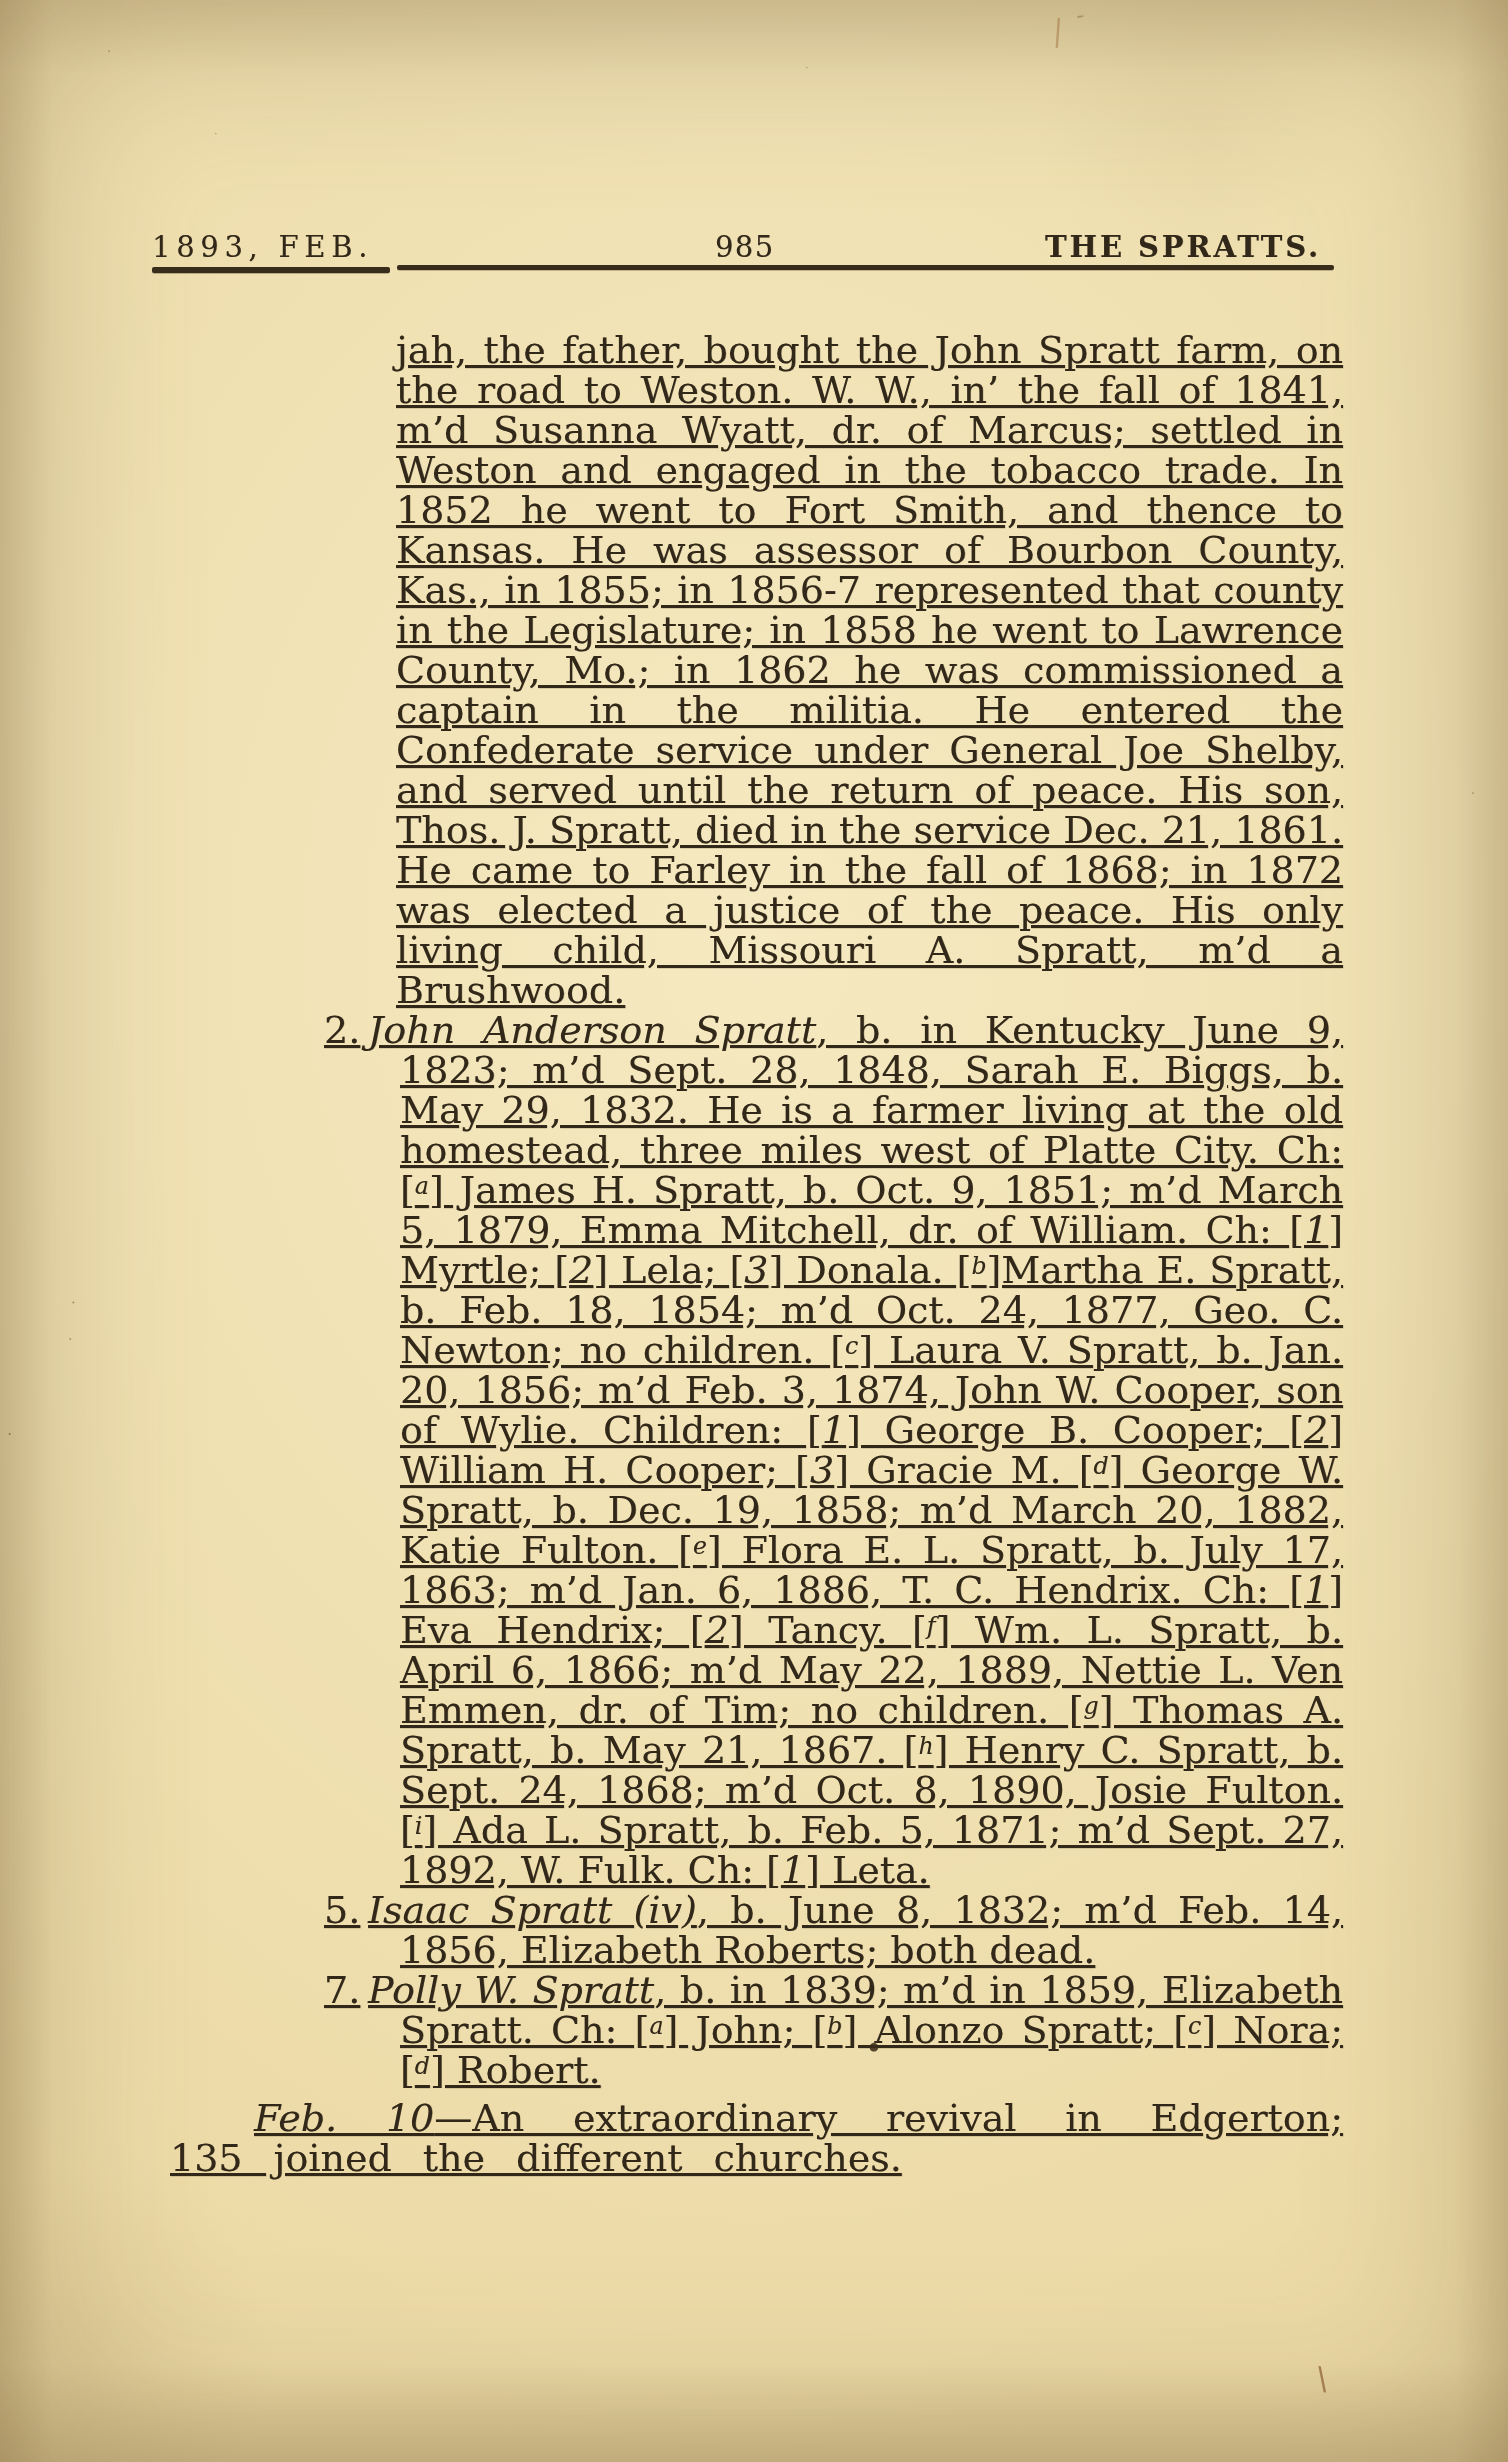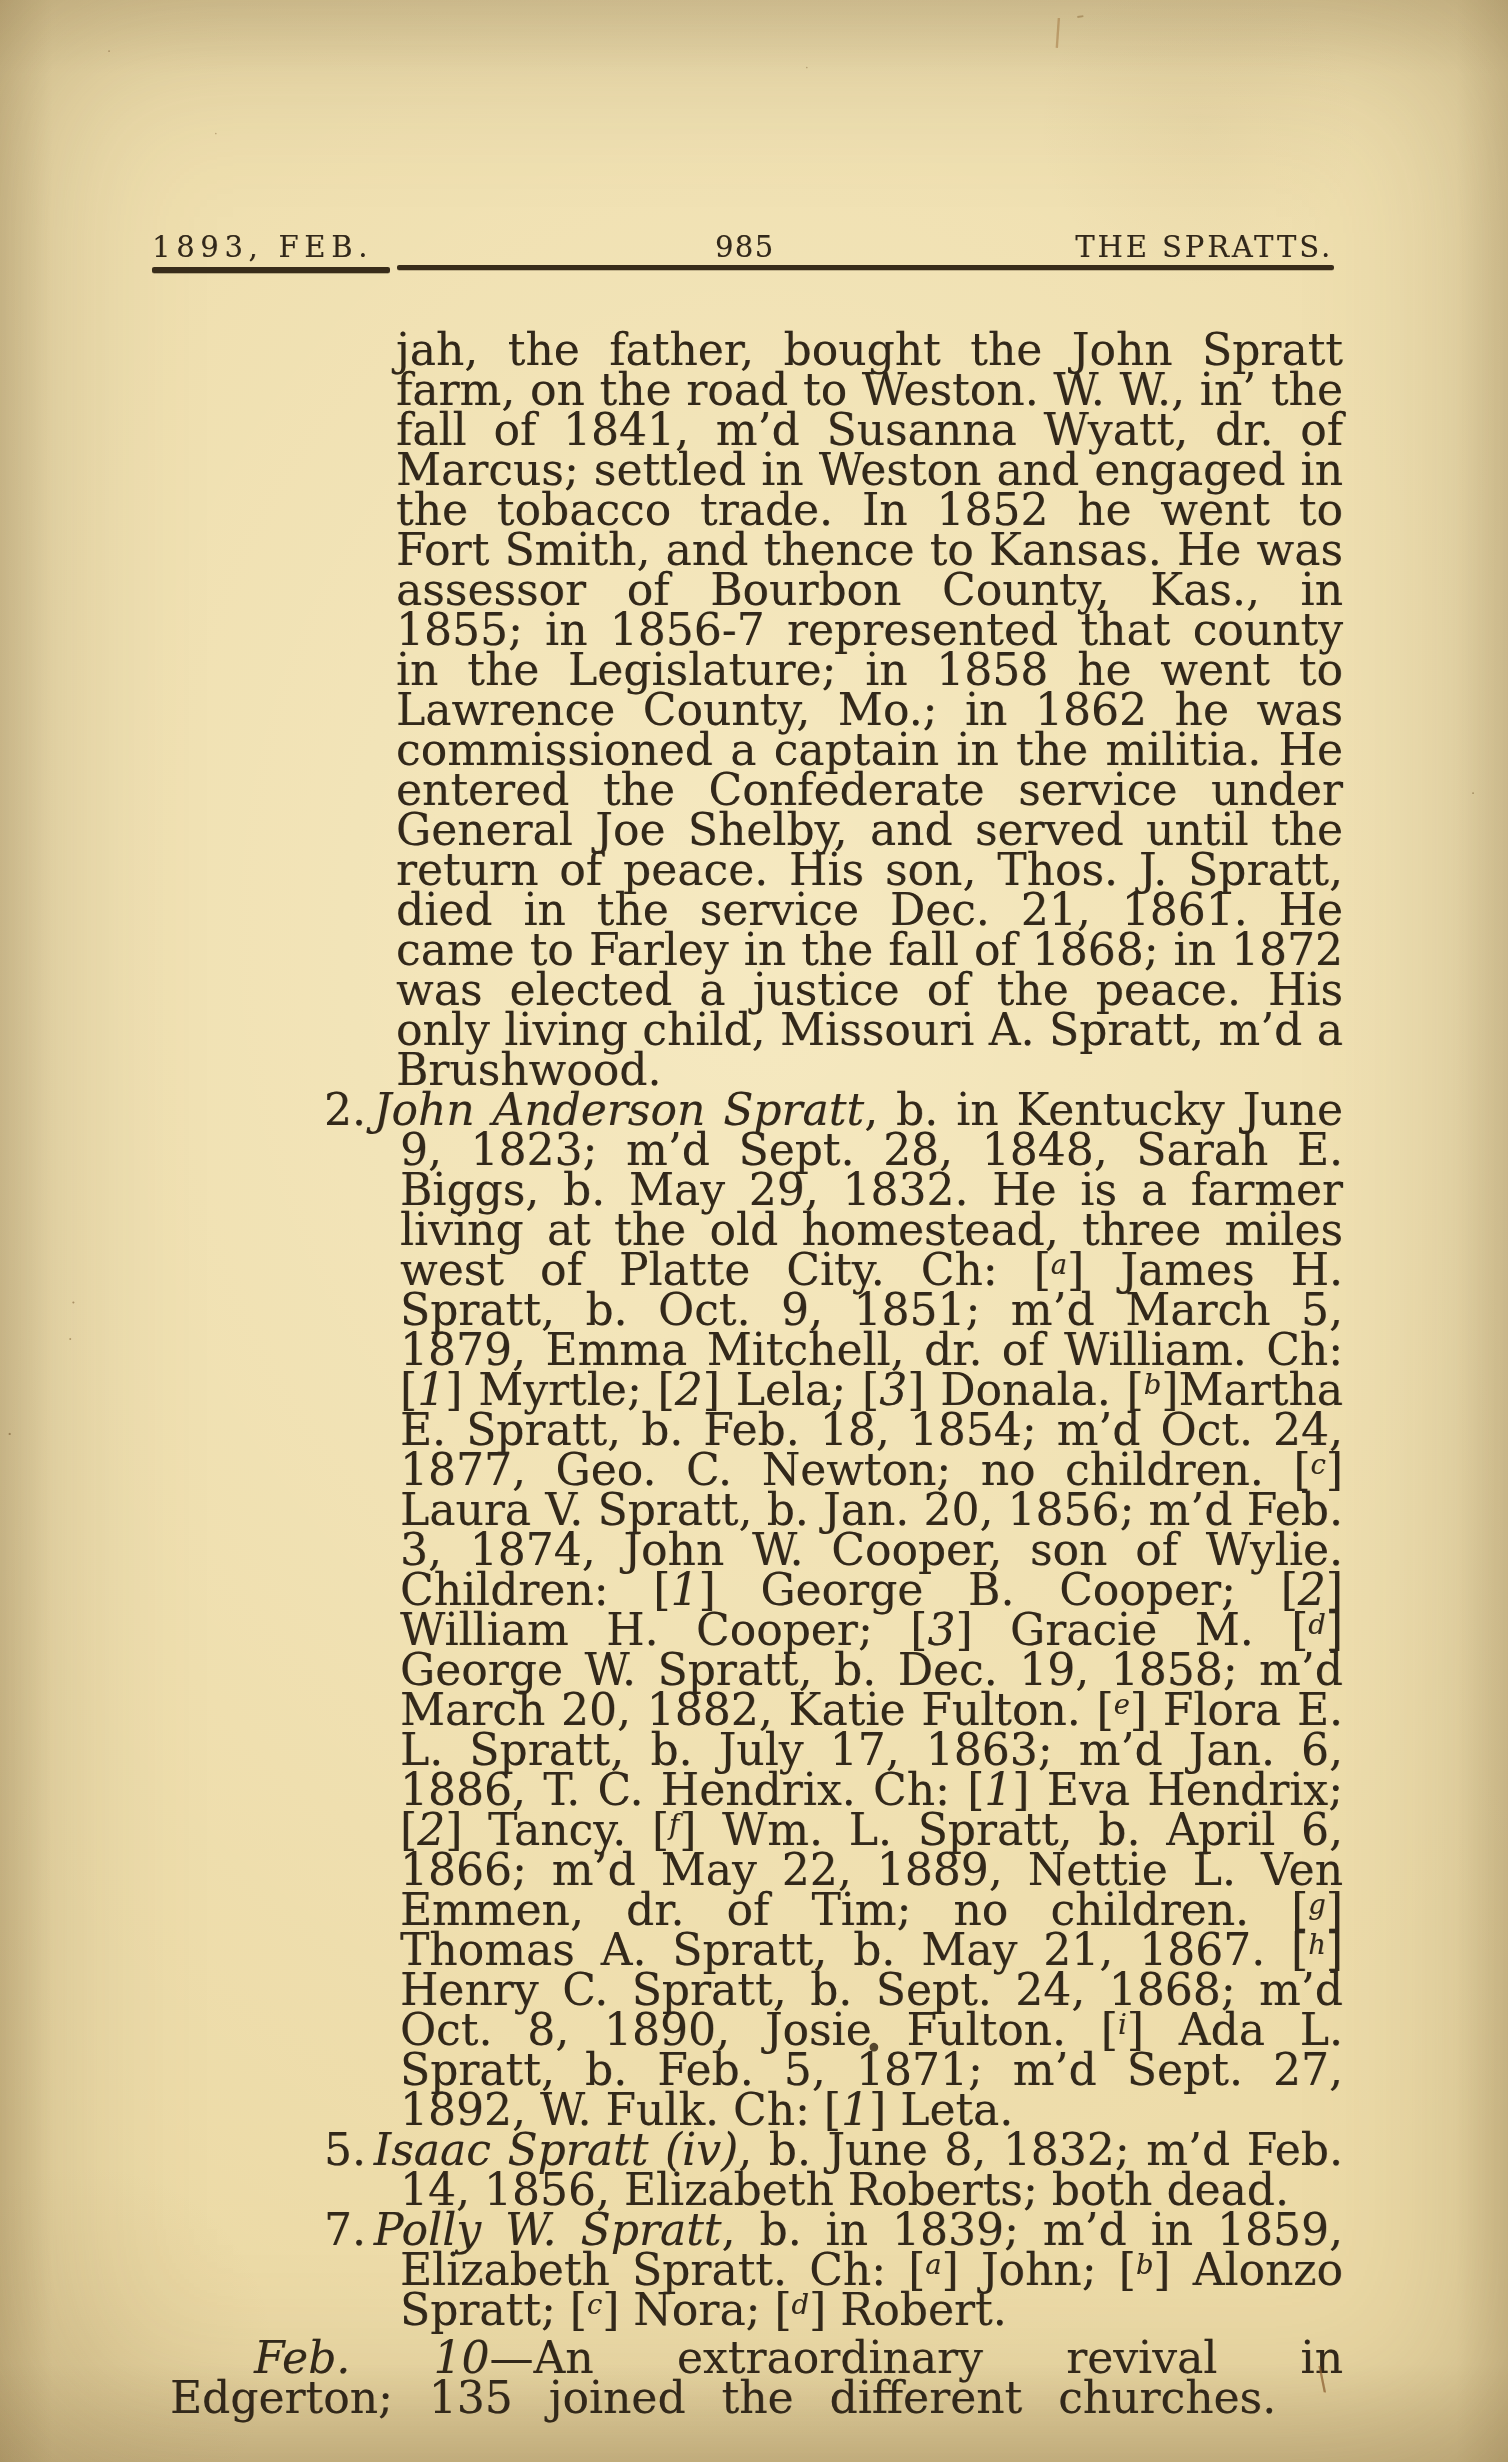--- a/index.html
+++ b/index.html
@@ -14,28 +14,29 @@
       radial-gradient(circle 228px at 1198px 128px, rgba(150,118,66,0.08), rgba(150,118,66,0) 70%),
       radial-gradient(circle 271px at 86px 2354px, rgba(140,110,60,0.10), rgba(140,110,60,0) 70%),
       linear-gradient(90deg, rgba(118,90,46,0.20) 0%, rgba(118,90,46,0) 3.5%, rgba(118,90,46,0) 96.5%, rgba(118,90,46,0.16) 100%),
       linear-gradient(180deg, rgba(118,90,46,0.15) 0%, rgba(118,90,46,0) 3%, rgba(118,90,46,0) 96%, rgba(118,90,46,0.20) 100%),
       #ecdaa6;
     box-shadow: inset 0 0 171px 28.5px rgba(110,85,45,0.30);
   }
   .header span{position:absolute;font-size:29px;white-space:nowrap;}
   .h-date{left:152px;top:230px;letter-spacing:5.7px;}
   .h-num{left:715px;top:230px;letter-spacing:1.4px;}
-  .h-title{right:176px;top:230px;letter-spacing:2.9px;}
+  .h-title{right:188px;top:230px;letter-spacing:2.9px;font-weight:bold;}
   .rule{position:absolute;background:#382c1a;border-radius:2.1px;}
   .rule-left{left:152px;top:267px;width:238px;height:5.7px;box-shadow:0 0.7px 0 rgba(56,44,26,.4);}
   .rule-right{left:397px;top:265px;width:937px;height:5px;box-shadow:0 0.7px 0 rgba(56,44,26,.35);}
   .body{
     position:absolute;left:324px;top:330px;width:1019px;
-    font-size:44px;line-height:40px;
+    font-size:38px;line-height:40px;
     text-align:justify;
+    text-decoration:underline;
   }
   .body, .header{ text-shadow:0.4px 0.4px 0.6px rgba(50,40,22,0.38); }
   .para{margin:0;}
   .para.continuation{margin-left:72px;}
   .para.entry{padding-left:76px;text-indent:-76px;}
   .para.closing{margin-left:-154px;width:1173px;text-indent:84px;margin-top:7.8px;word-spacing:0.5em;}
   .num{margin-right:7.8px;}
   .it{font-style:italic;}
   .sup{font-style:italic;font-size:0.62em;position:relative;top:-0.40em;vertical-align:baseline;line-height:0;}
   .artifact{position:absolute;white-space:pre;pointer-events:none;}

